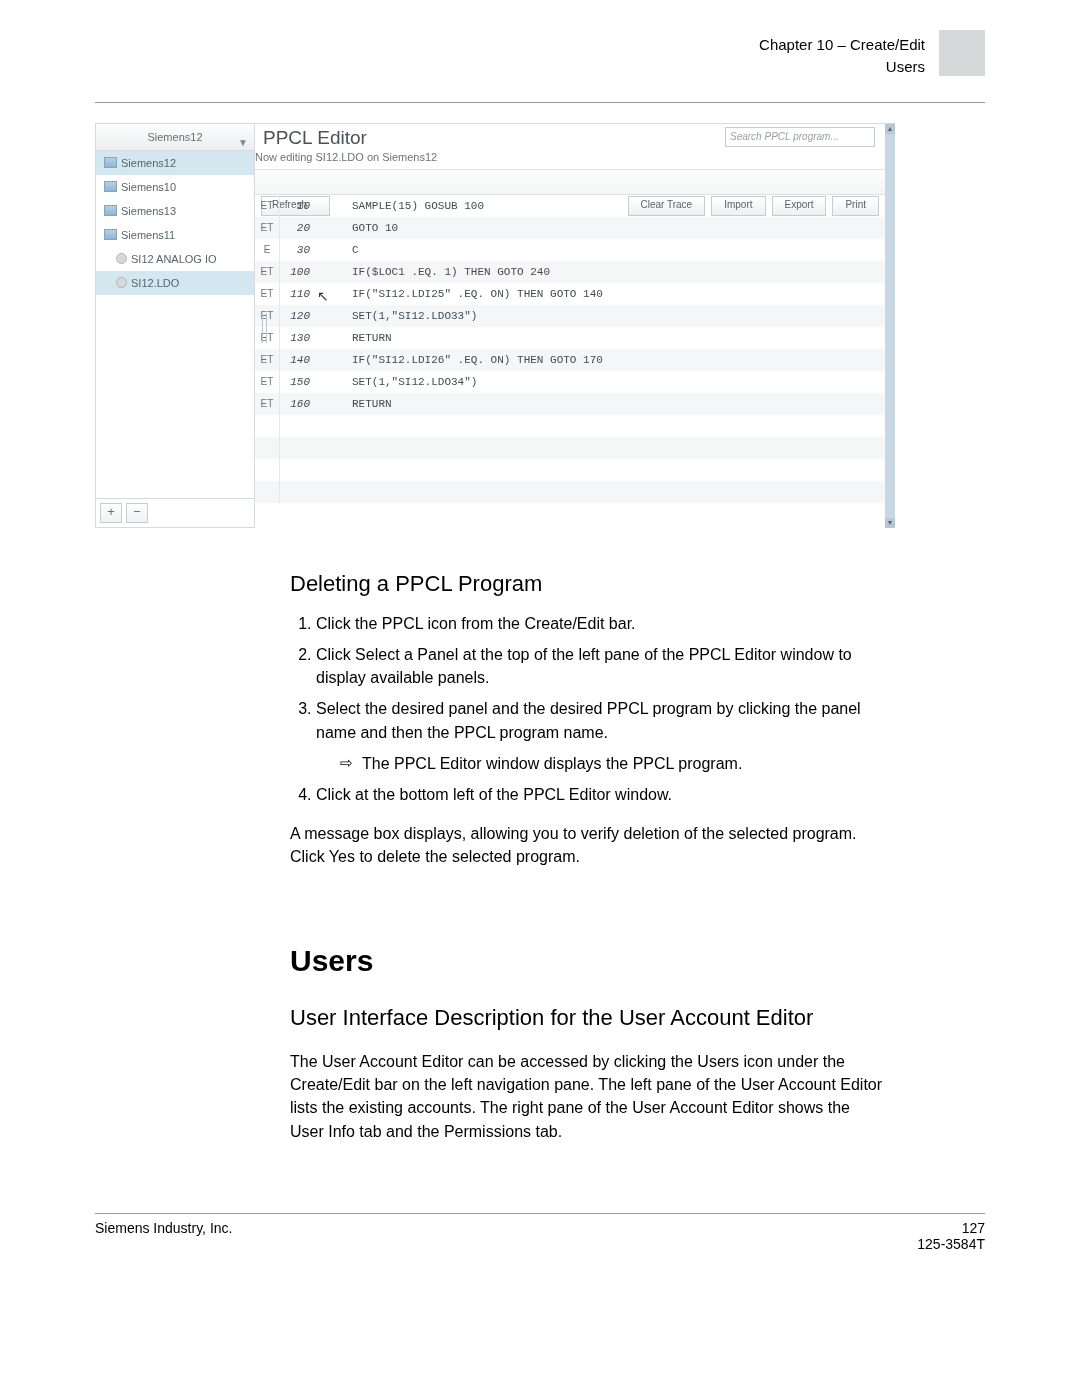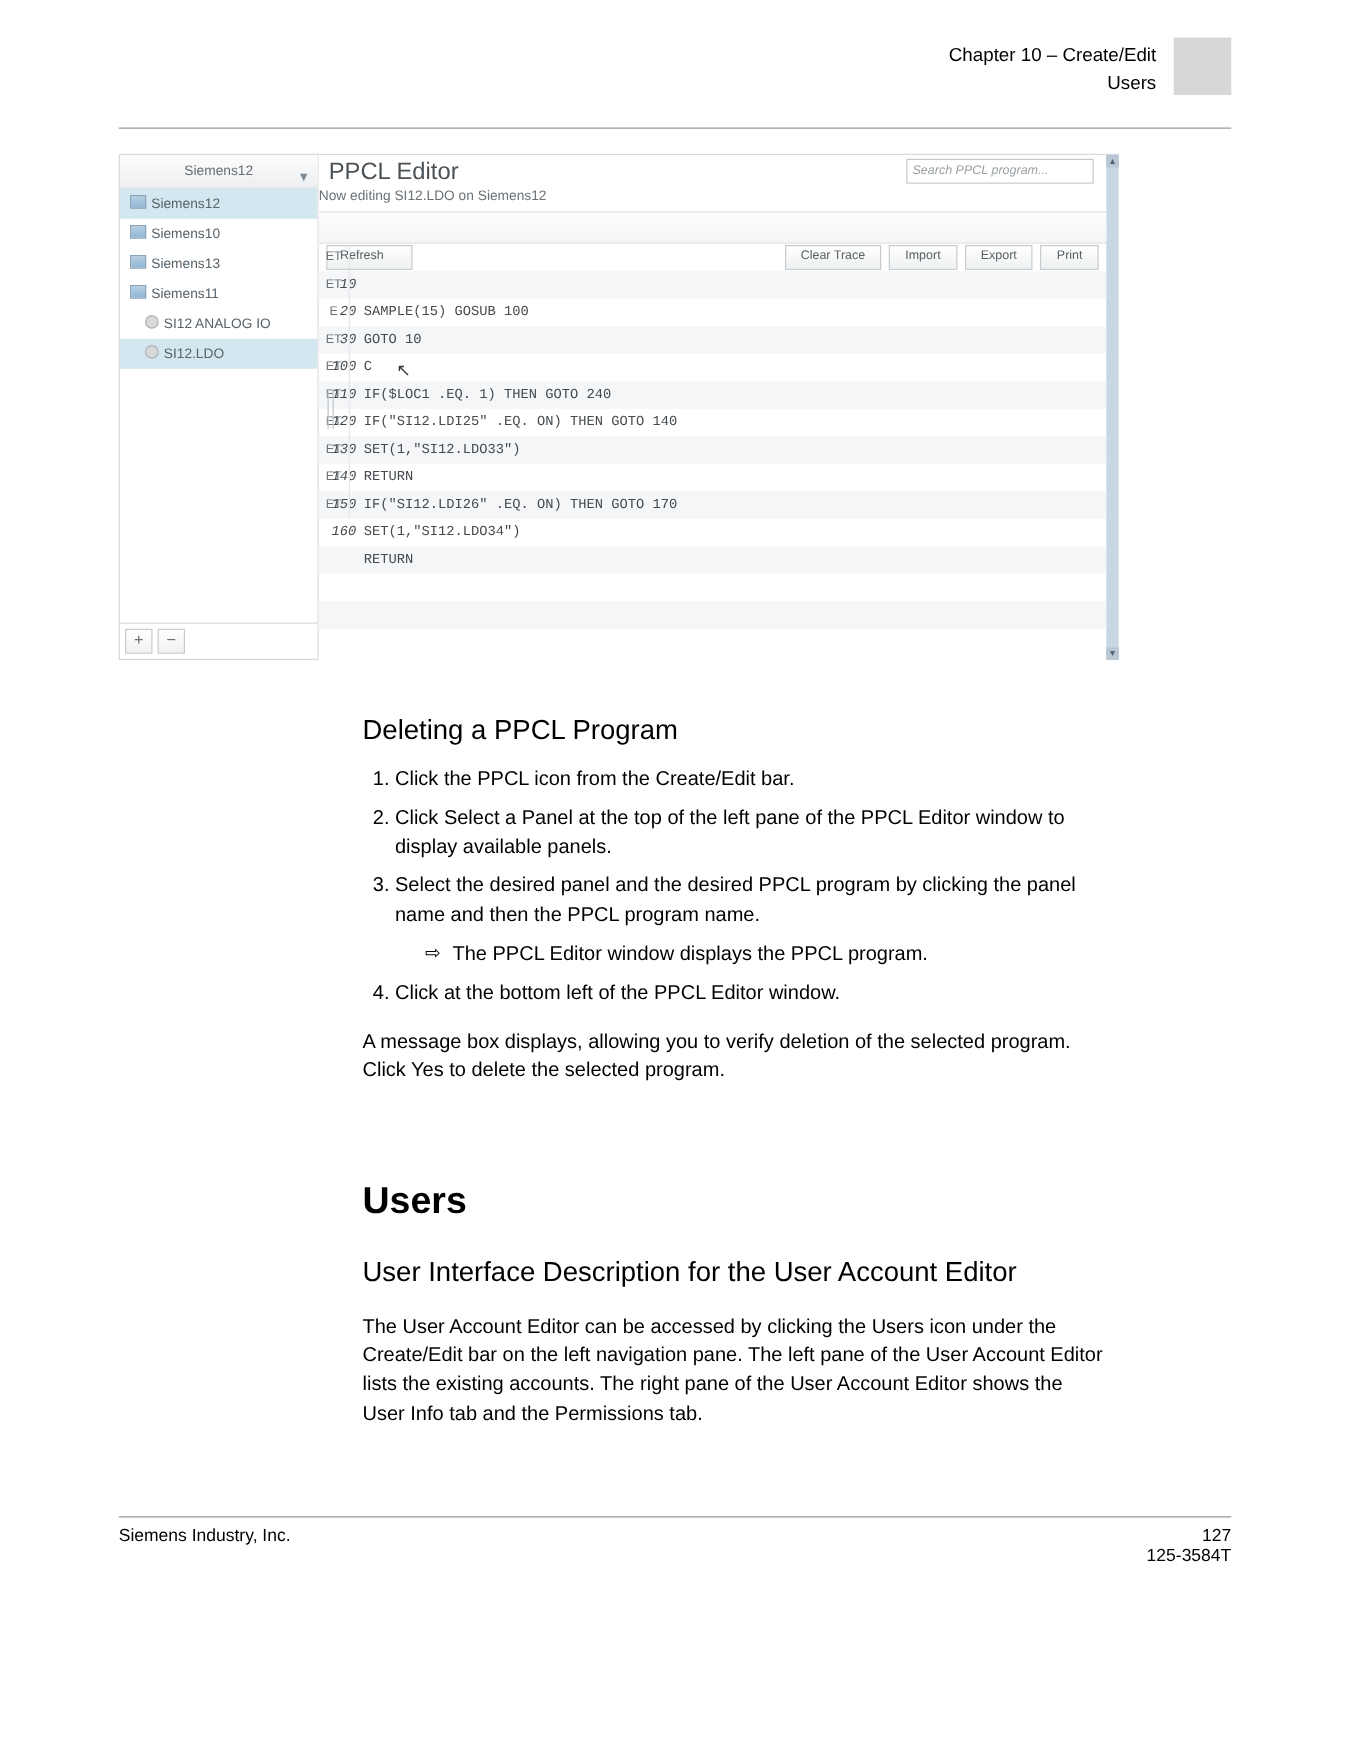--- a/index.html
+++ b/index.html
@@ -194,21 +194,20 @@
   .code {
     flex: 1;
     font-family: "Courier New", monospace;
     font-size: 11px;
     color: #454a4e;
   }
   .code-row {
     display: flex;
     height: 22px;
     line-height: 22px;
-    flex-direction: column;
   }
   .code-row:nth-child(even) { background: #f4f6f8; }
   .code-status {
     width: 24px;
     text-align: center;
     border-right: 1px solid #e5e7e9;
     font-size: 10px;
     font-family: Arial, sans-serif;
     color: #6b7277;
   }

